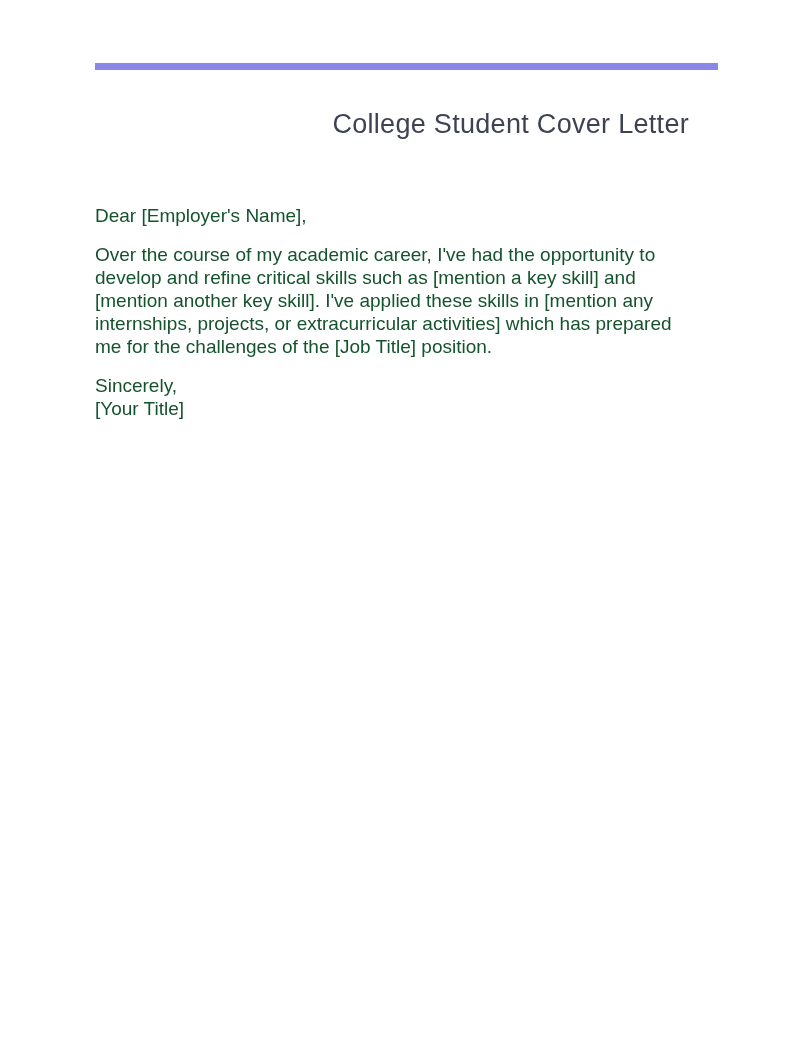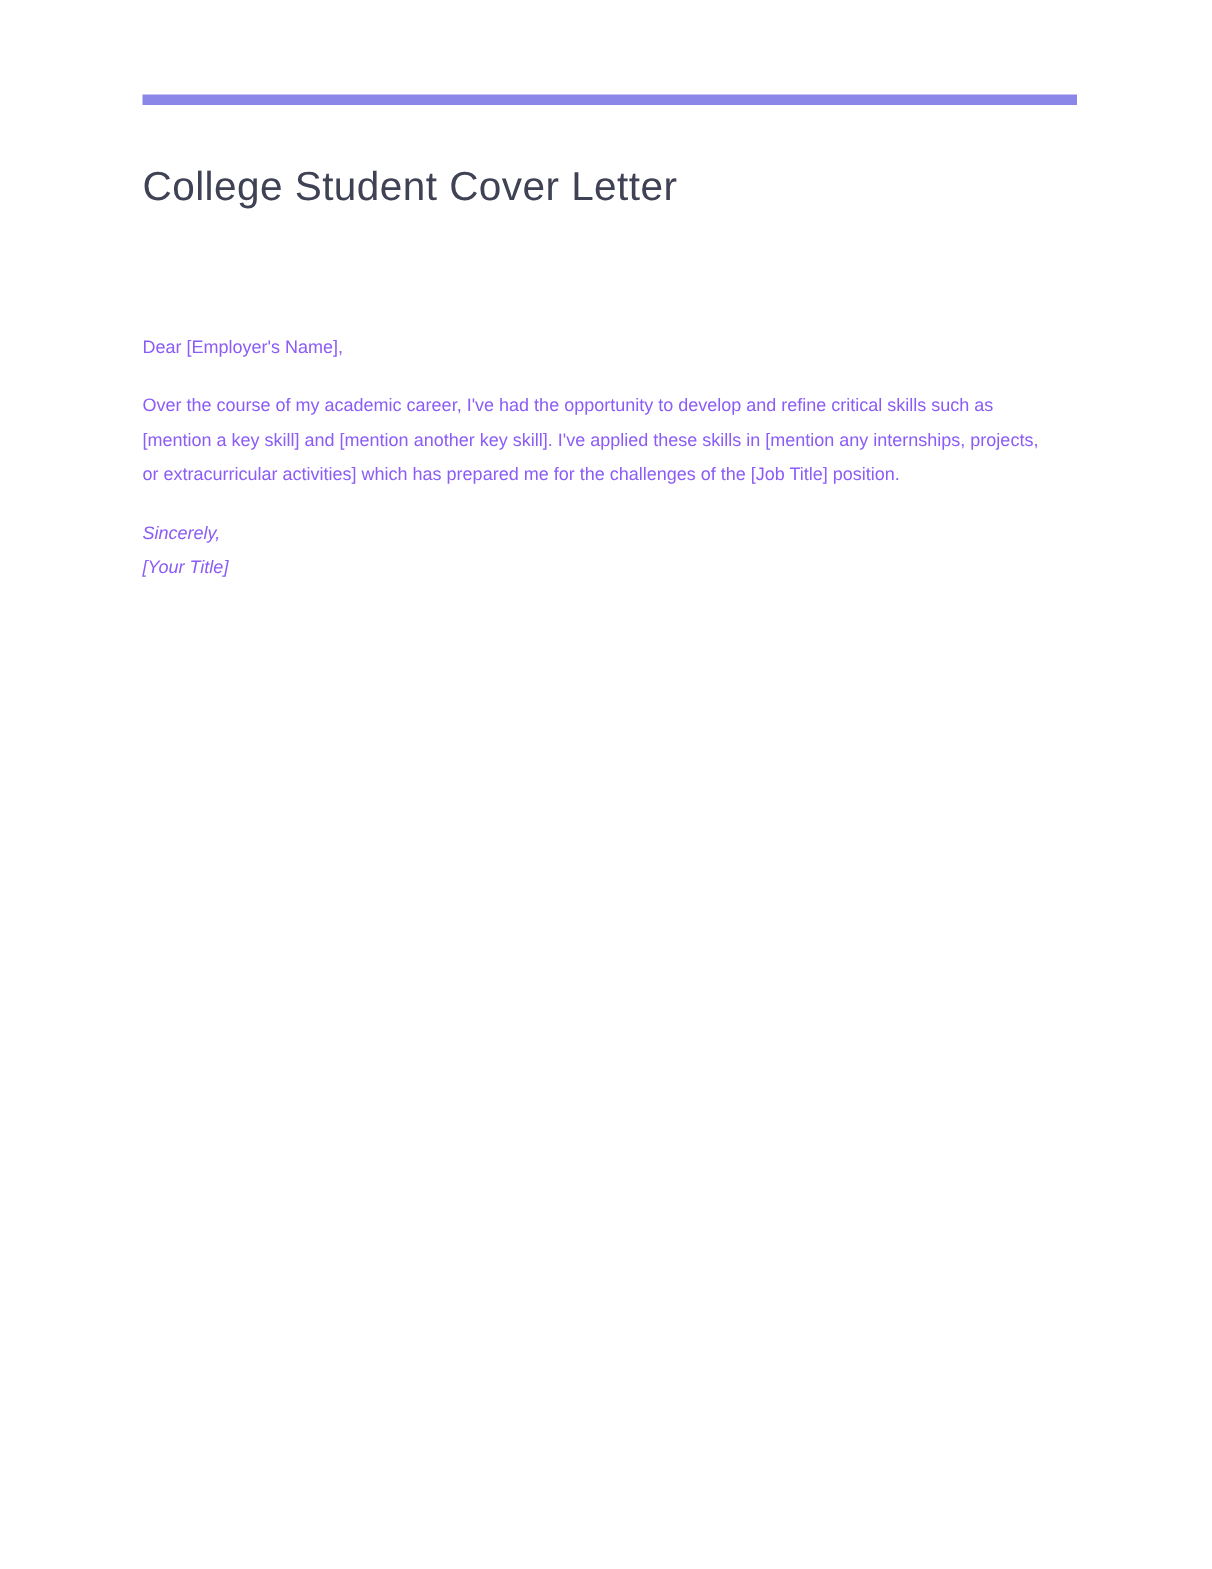--- a/index.html
+++ b/index.html
@@ -22,38 +22,38 @@
     top: 63px;
     width: 623px;
     height: 7px;
     background: #8b87e8;
   }
   .doc-title {
     position: absolute;
     left: 95px;
     top: 108px;
     width: 594px;
-    text-align: left;
+    text-align: right;
     font-size: 27px;
     font-weight: 400;
     letter-spacing: 0.3px;
     color: #3f4254;
     line-height: 1.25;
   }
   .letter-body {
     position: absolute;
     left: 95px;
-    top: 220px;
+    top: 204px;
     width: 598px;
-    font-size: 12px;
+    font-size: 19px;
     line-height: 23px;
-    color: #8b5cf6;
+    color: #14532d;
   }
   .letter-body p { margin: 0 0 16px 0; }
-  .letter-body .closing-block { margin-top: 16px; font-style: italic; }
+  .letter-body .closing-block { margin-top: 16px; }
   .letter-body .closing-block div { line-height: 23px; }
 </style>
 </head>
 <body>
 
 <div class="page">
 
   <div class="accent-bar" style="background: rgb(139, 135, 232);"></div>
 
   <h1 class="doc-title">College Student Cover Letter</h1>

